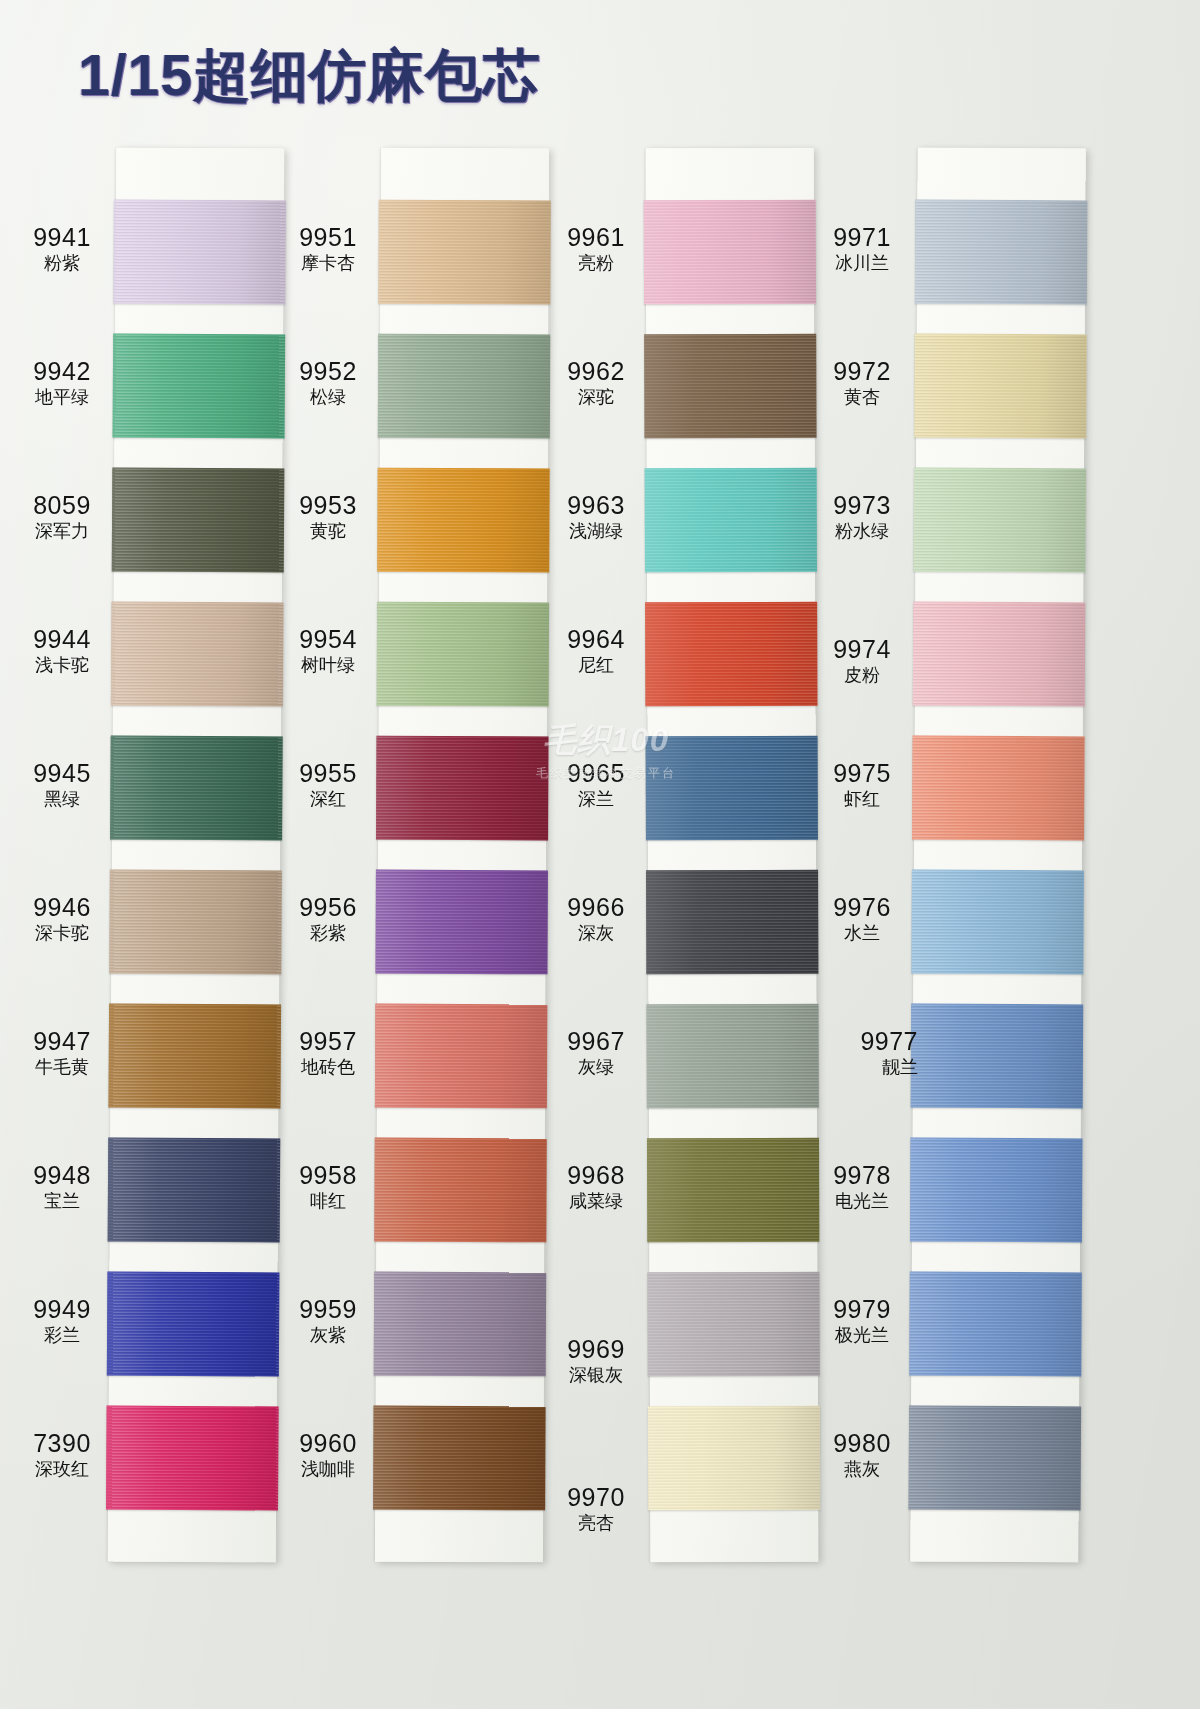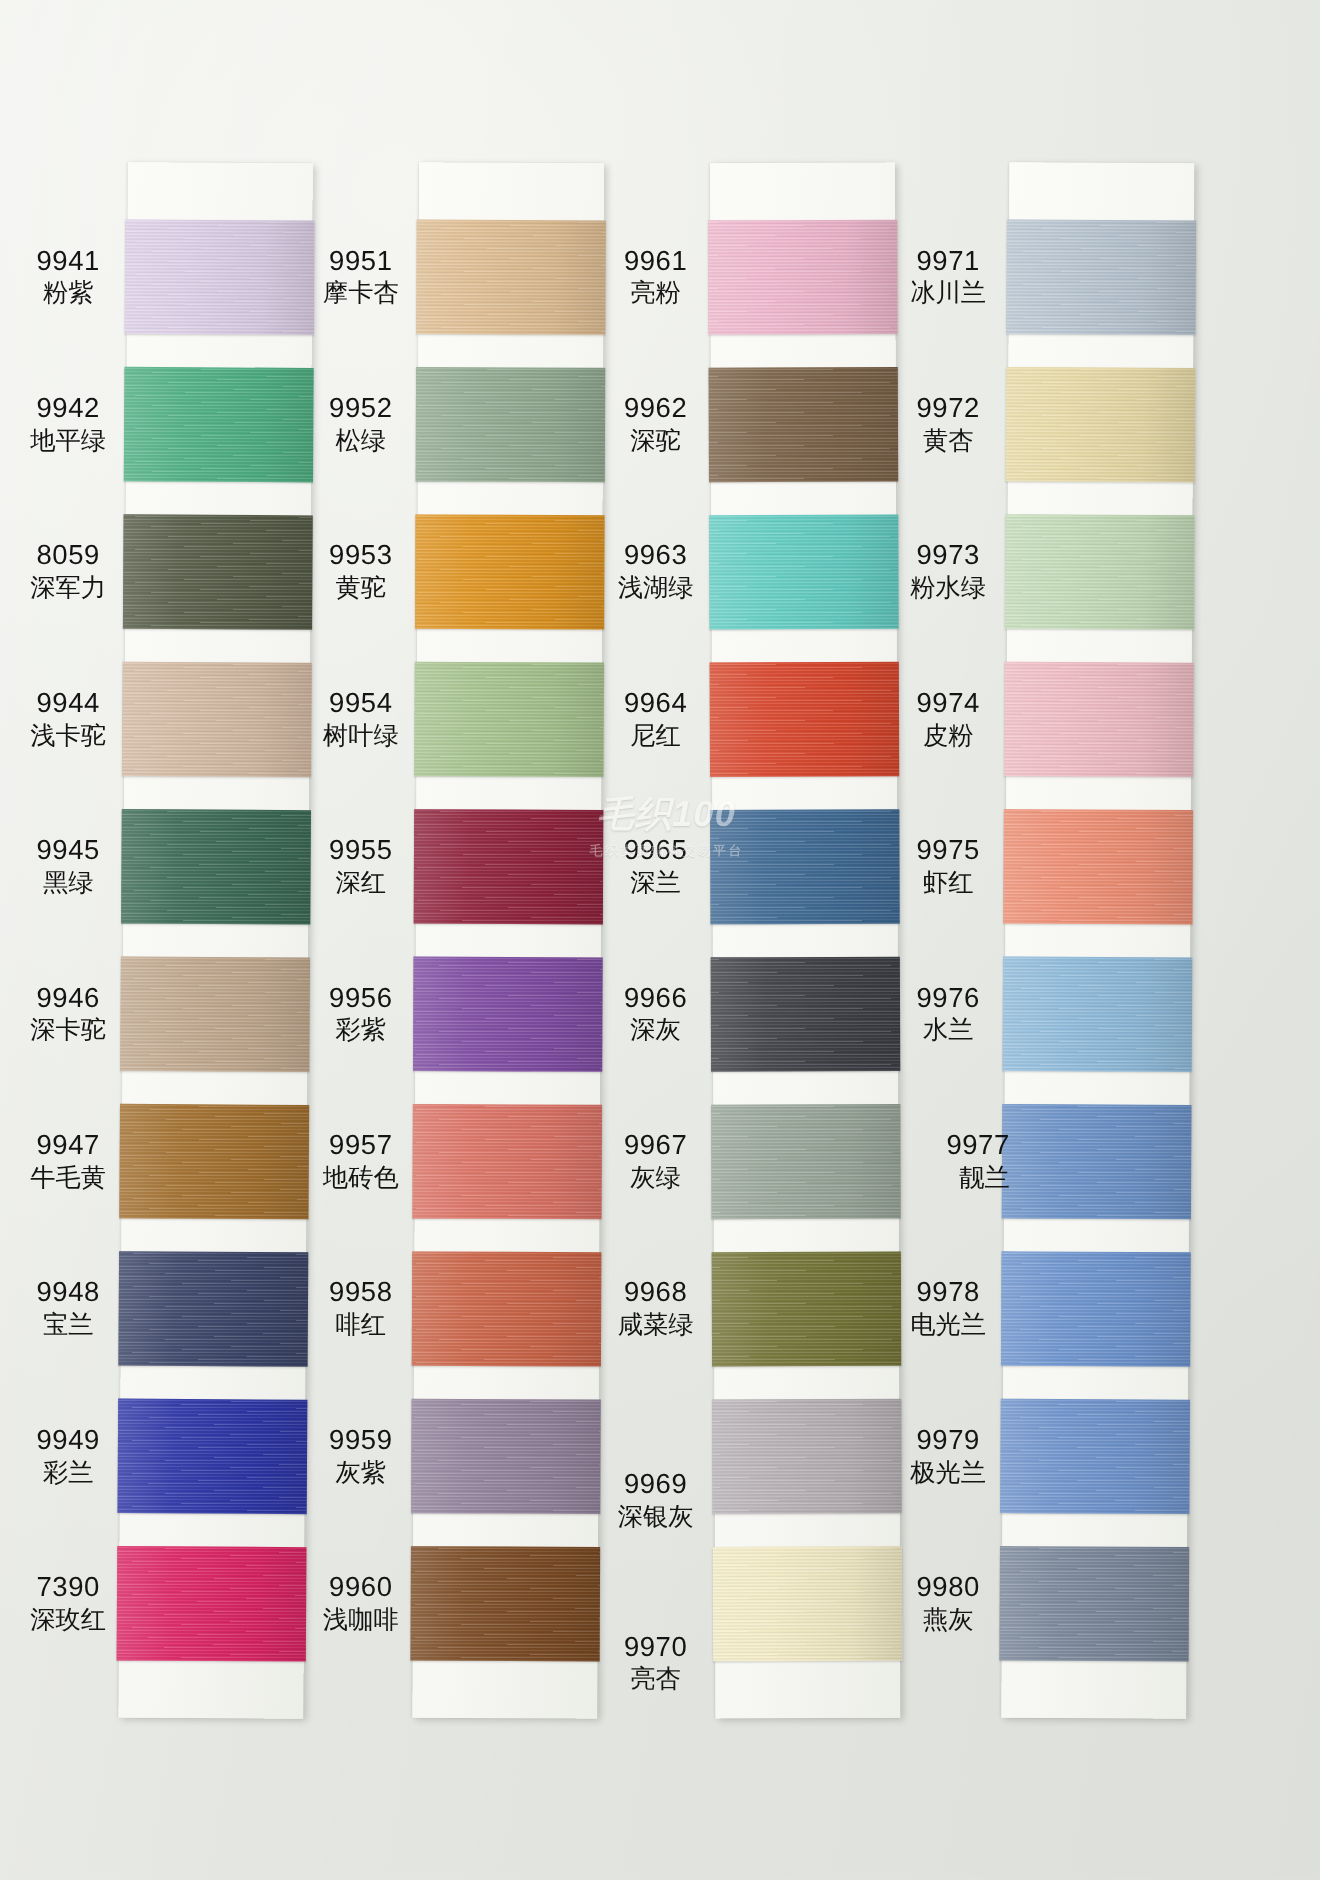--- a/index.html
+++ b/index.html
@@ -129,21 +129,21 @@
     color: #141414;
     line-height: 1.06;
   }
   .label .code {
     font-size: 25px;
     letter-spacing: 0.5px;
     font-weight: normal;
     white-space: nowrap;
   }
   .label .name {
-    font-size: 23px;
+    font-size: 18px;
     margin-top: 3px;
     white-space: nowrap;
   }
   .label.l0 { left: 6px; }
   .label.l1 { left: 272px; }
   .label.l2 { left: 540px; }
   .label.l3 { left: 806px; }
 
   
   .watermark {
@@ -171,20 +171,21 @@
     text-shadow: 0 1px 1px rgba(120,120,120,0.5);
     margin-top: 2px;
   }
 </style>
 </head>
 <body>
 
 <div class="page-bg"></div>
 
 <div class="header">
+  <div class="title">1/15超细仿麻包芯</div>
 </div>
 
 <div class="strips" id="strips">
     <div class="strip c0">
       <div class="swatch" title="9941 粉紫" style="top: 52px; background: rgb(222, 208, 232);">
         <div class="threads"></div>
         <div class="sheen"></div>
       </div>
       <div class="swatch" title="9942 地平绿" style="top: 186px; background: rgb(79, 177, 132);">
         <div class="threads"></div>
@@ -476,21 +477,21 @@
       <div class="name">冰川兰</div>
     </div>
     <div class="label l3" style="top: 210px;">
       <div class="code">9972</div>
       <div class="name">黄杏</div>
     </div>
     <div class="label l3" style="top: 344px;">
       <div class="code">9973</div>
       <div class="name">粉水绿</div>
     </div>
-    <div class="label l3" style="top: 478px; text-align: center;">
+    <div class="label l3" style="top: 488px; text-align: center;">
       <div class="code">9974</div>
       <div class="name">皮粉</div>
     </div>
     <div class="label l3" style="top: 612px;">
       <div class="code">9975</div>
       <div class="name">虾红</div>
     </div>
     <div class="label l3" style="top: 746px;">
       <div class="code">9976</div>
       <div class="name">水兰</div>

